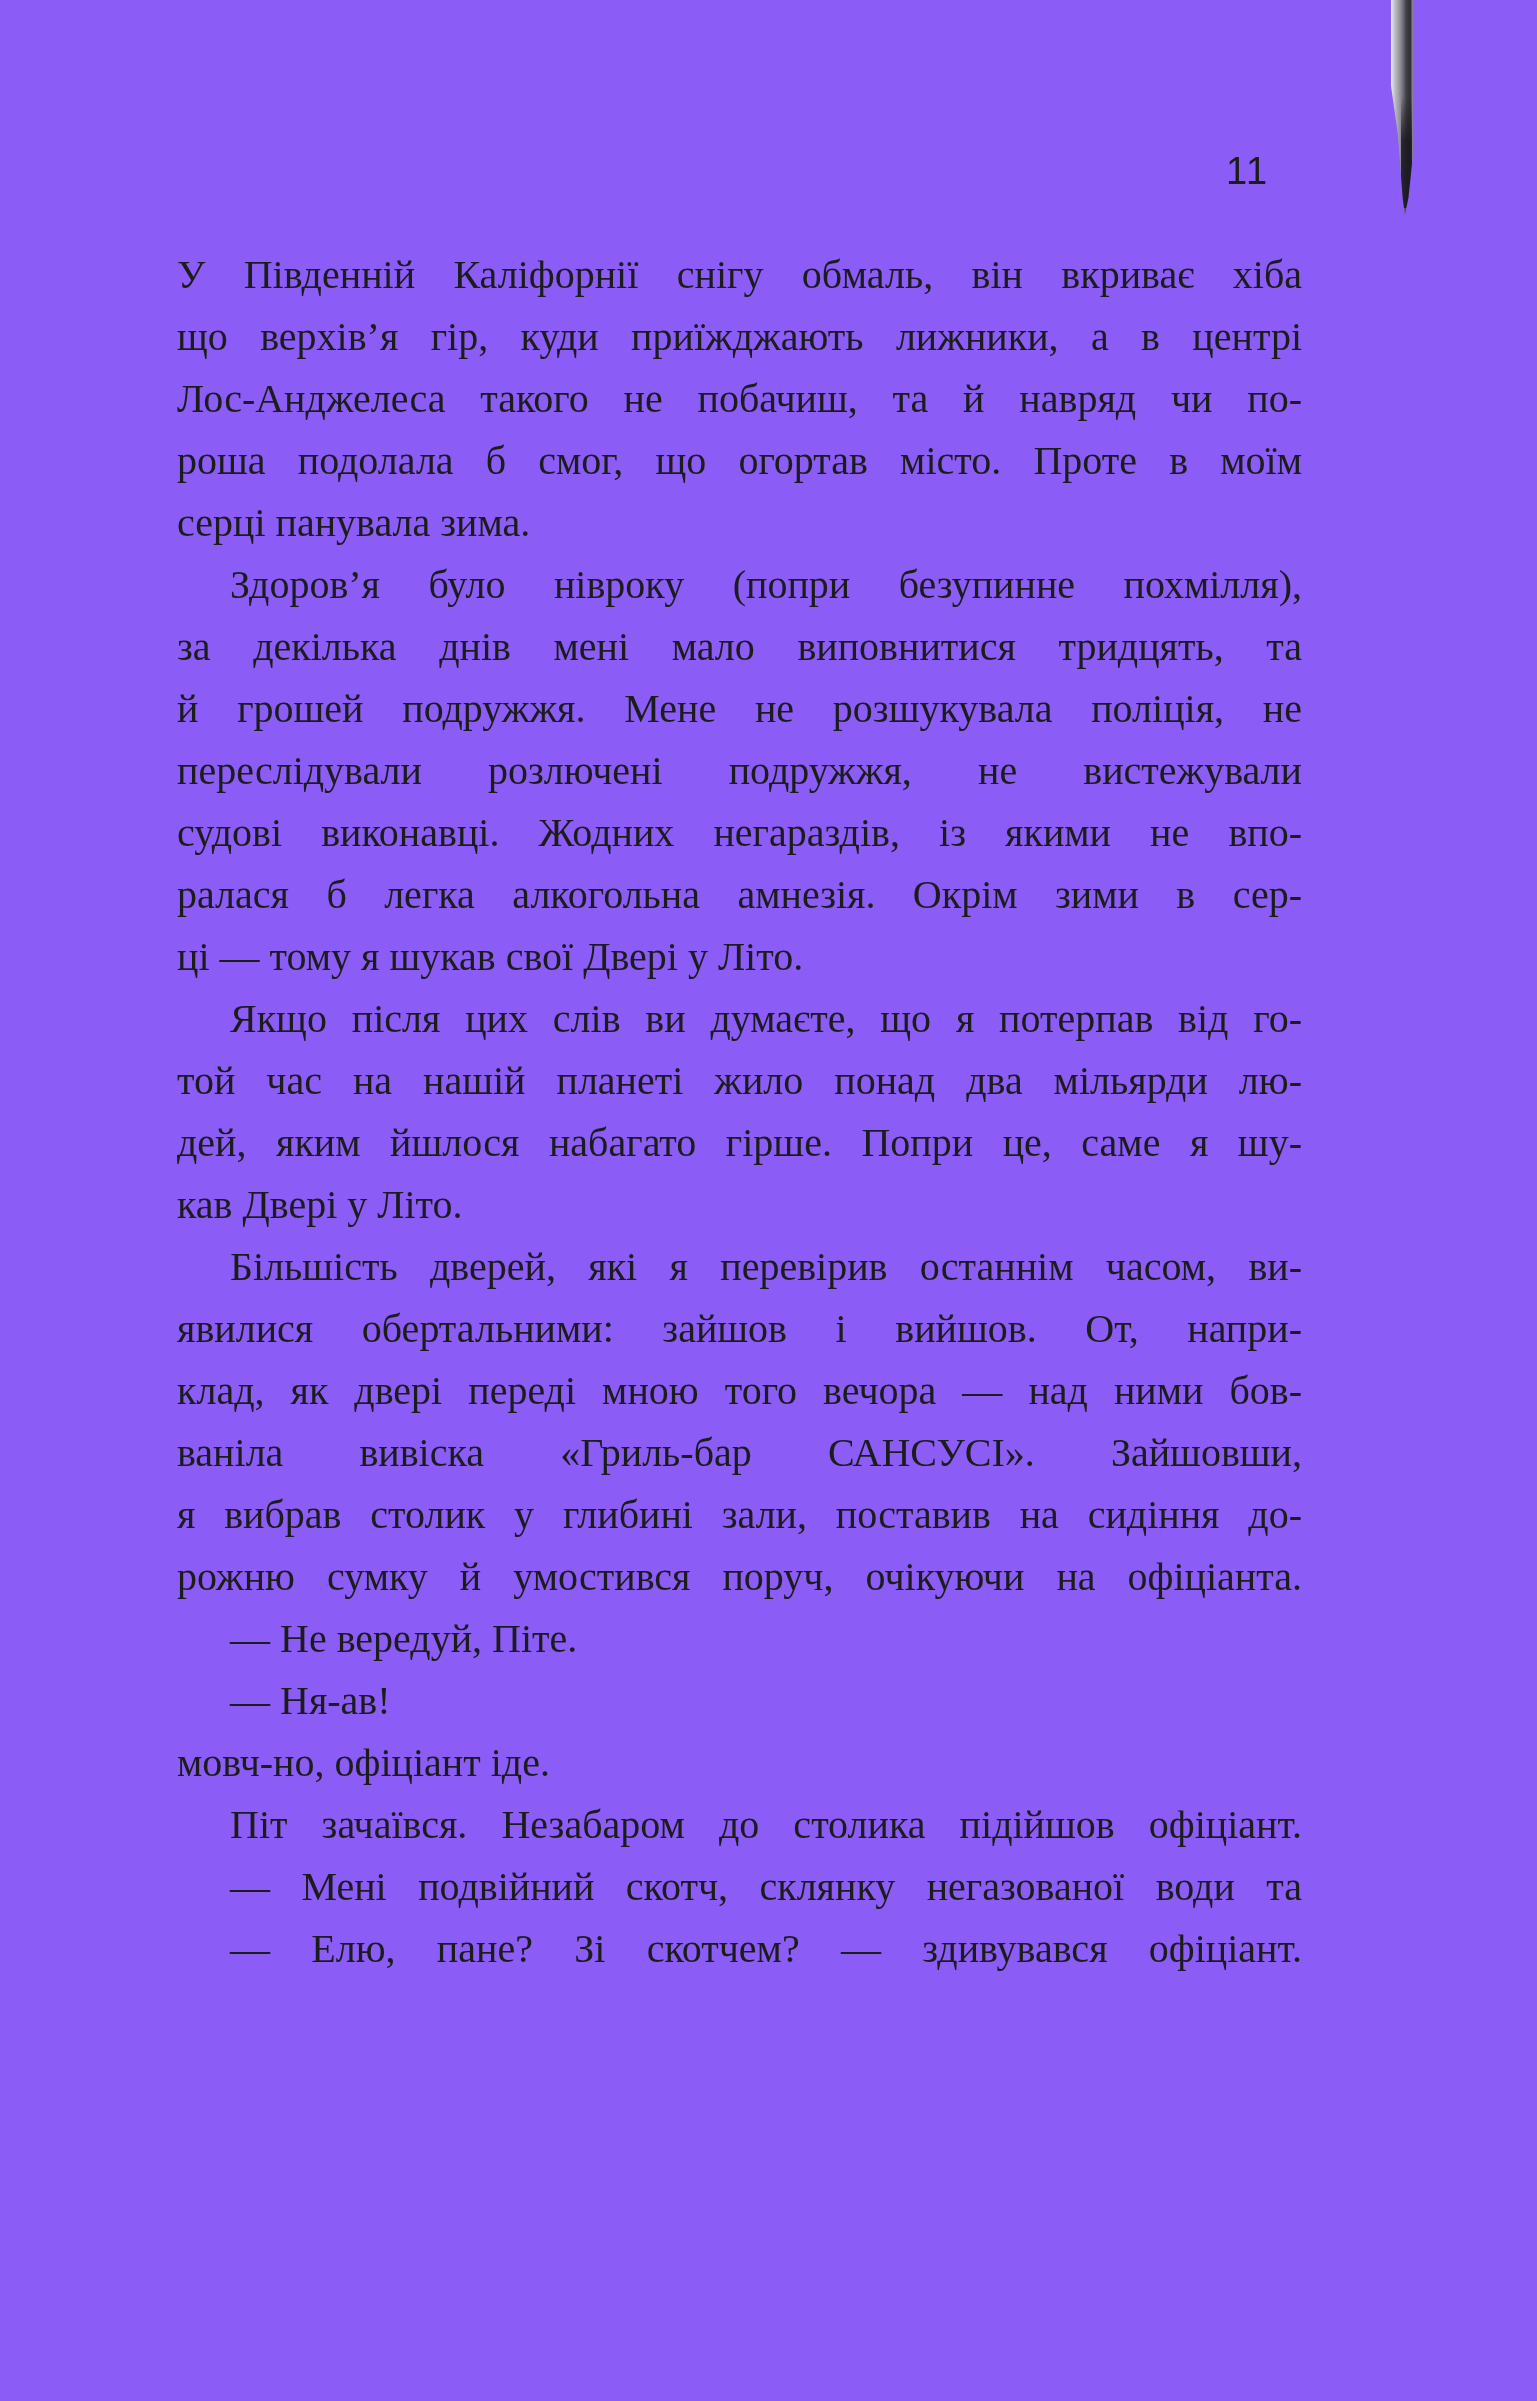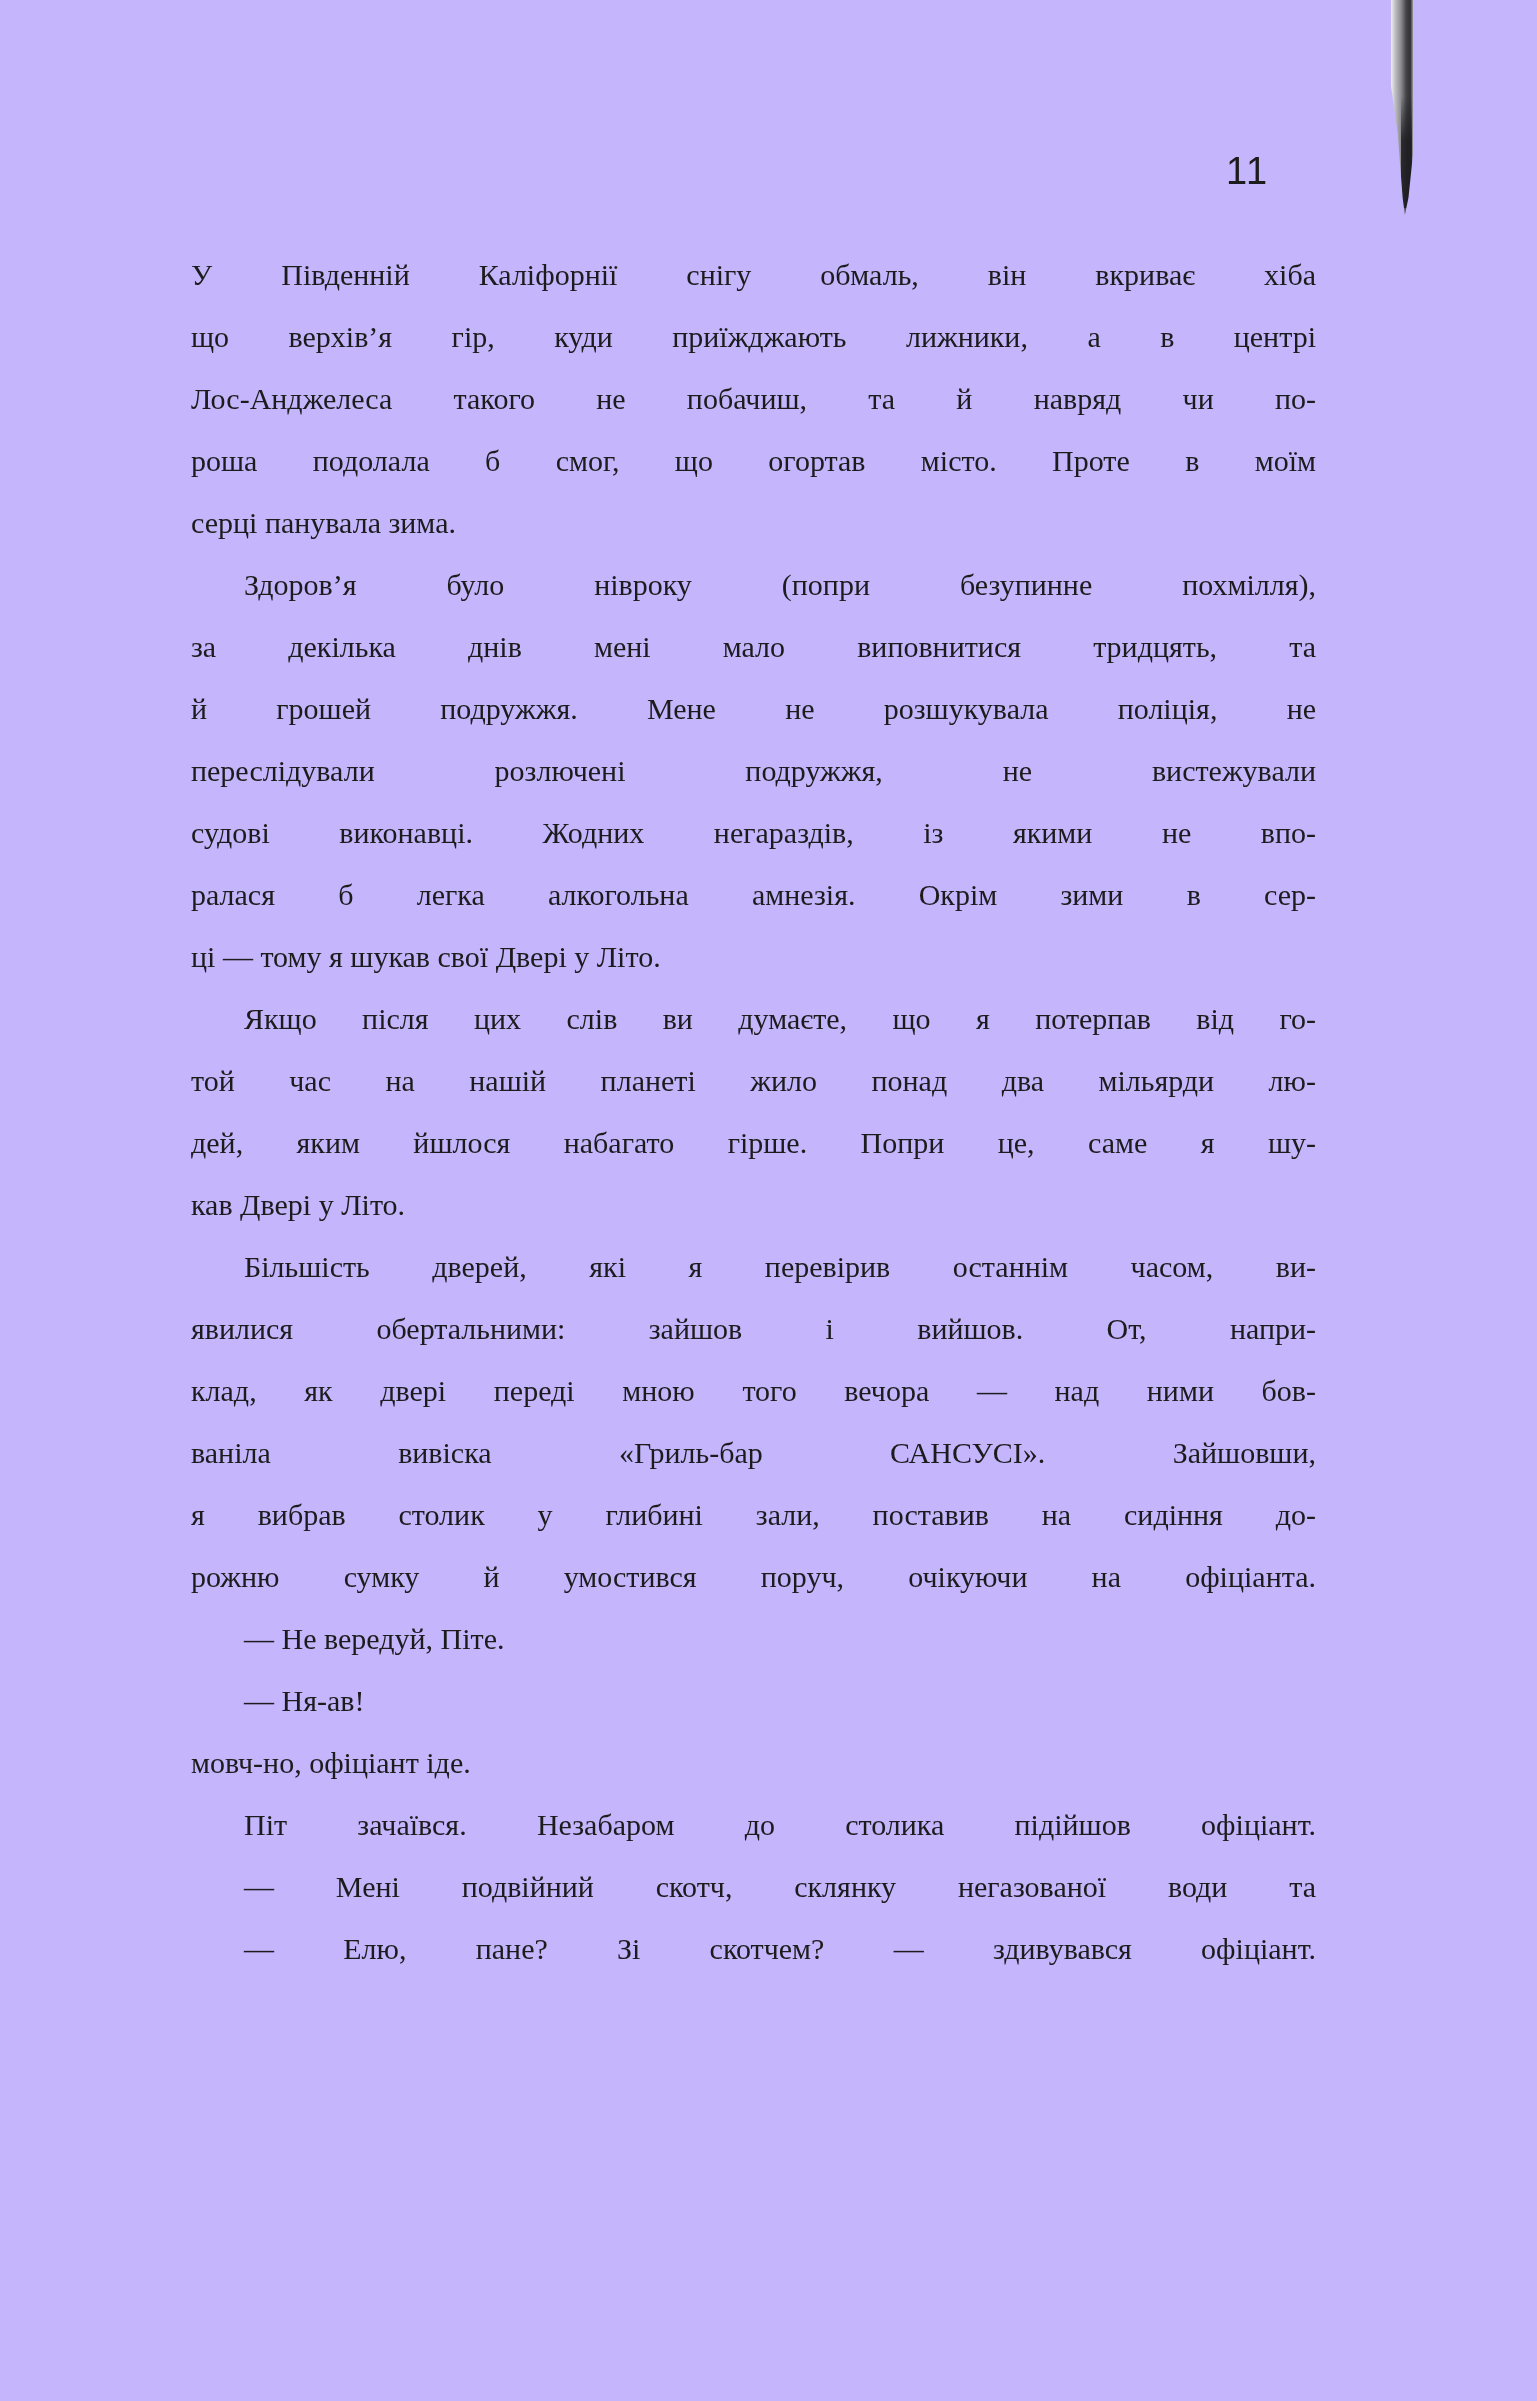--- a/index.html
+++ b/index.html
@@ -12,21 +12,21 @@
     height: 2401px;
     position: relative;
     overflow: hidden;
     background: #ffffff;
   }
   .page {
     position: absolute;
     left: 0; top: 0;
     width: 1538px;
     height: 2401px;
-    background: #c4b5fd;
+    background: #8b5cf6;
   }
   .edge-bar {
     position: absolute;
     left: 1391px;
     top: 0;
     width: 22.4px;
     height: 215px;
     background: linear-gradient(to right, #f2f2f2 0%, #bdbdbd 20%, #8a8a8a 45%, #3c3c3c 70%, #2a2a2a 88%, #9a9a9a 100%);
     clip-path: polygon(0 0, 100% 0, 100% 70%, 78% 92%, 62% 100%, 52% 92%, 30% 62%, 0 40%);
     opacity: 0.95;
@@ -43,25 +43,25 @@
     left: 1226px;
     top: 149px;
     font-family: "Liberation Sans", sans-serif;
     font-size: 38px;
     line-height: 45px;
     letter-spacing: 1.6px;
     color: #1c1c1c;
   }
   .text-block {
     position: absolute;
-    left: 191px;
+    left: 177px;
     top: 244px;
     width: 1125px;
     font-family: "Liberation Serif", serif;
-    font-size: 30px;
+    font-size: 40px;
     color: #1c1c1c;
   }
   .line {
     display: block;
     height: 62px;
     line-height: 62px;
     white-space: nowrap;
     overflow: visible;
     text-align: justify;
     text-align-last: justify;

